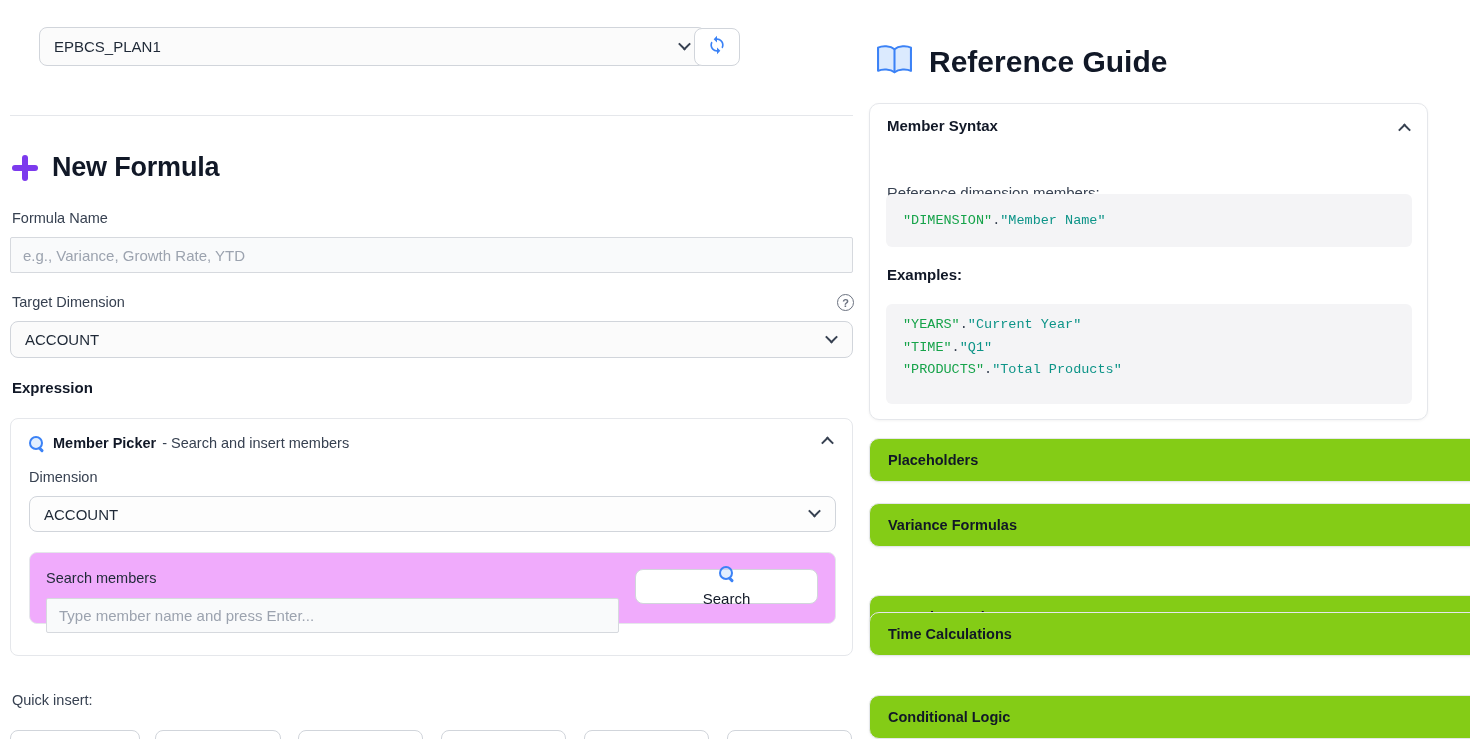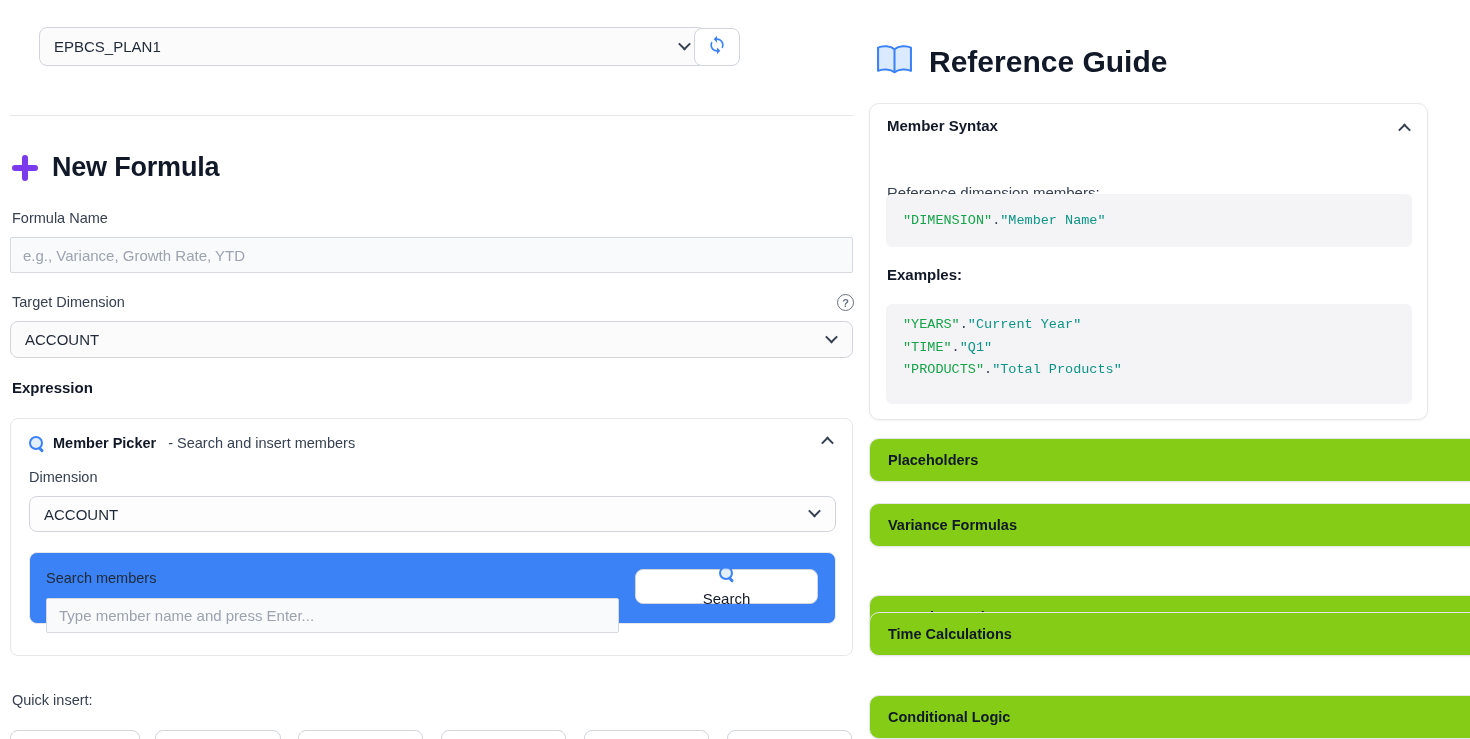--- a/index.html
+++ b/index.html
@@ -88,27 +88,27 @@
   .name-input { left:10px; top:237px; width:843px; height:36px; }
   .target-select { left:10px; top:321px; width:843px; height:37px; }
   .expression-label { left:12px; top:379px; font-size:15px; font-weight:700; color:#111827; position:absolute; }
 
   .picker-card {
     position:absolute; left:10px; top:418px; width:843px; height:238px;
     border:1px solid #e5e7eb; border-radius:8px; background:#fff;
   }
   .picker-header { position:absolute; left:18px; top:13px; right:40px; display:flex; align-items:center; height:22px; }
   .picker-title { font-size:14.5px; font-weight:700; color:#111827; margin-left:9px; }
-  .picker-subtitle { font-size:14.5px; color:#374151; margin-left:12px; }
+  .picker-subtitle { font-size:14.5px; color:#374151; margin-left:6px; }
   .picker-collapse { position:absolute; right:20px; top:18px; cursor:pointer; }
   .dim-select { left:18px; top:77px; width:807px; height:36px; background:#fdfdfd; }
 
   .search-panel {
     position:absolute; left:18px; top:133px; width:807px; height:72px;
-    border:1px solid #e5e7eb; border-radius:8px; background:#3b82f6;
+    border:1px solid #e5e7eb; border-radius:8px; background:#f0abfc;
   }
   .search-btn {
     position:absolute; right:17px; top:16px; width:183px; height:35px;
     border:1px solid #d1d5db; border-radius:8px; background:#fff;
     display:flex; align-items:center; justify-content:center; gap:9px;
     font-size:15px; color:#111827; cursor:pointer;
     font-family:"Liberation Sans", sans-serif;
     flex-direction:column;
   }
   .member-input { left:16px; top:45px; width:573px; height:35px; }

